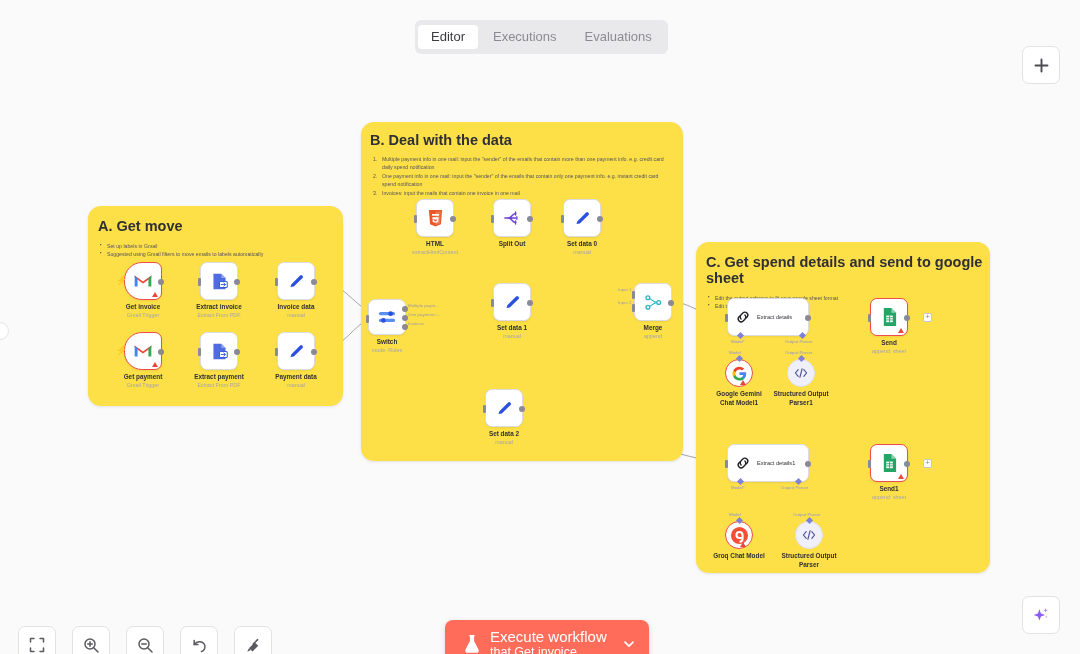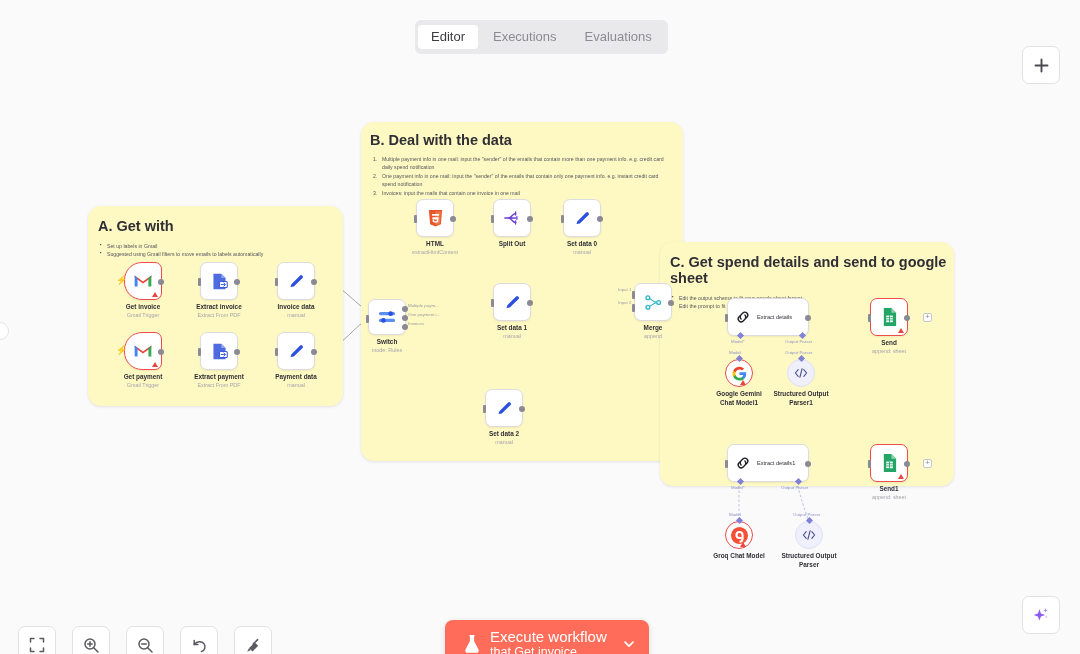--- a/index.html
+++ b/index.html
@@ -52,26 +52,26 @@
     color: #fff;
   }
   .exec-main { display: flex; align-items: center; gap: 9px; padding: 0 13px 0 18px; }
   .exec-labels { display: flex; flex-direction: column; justify-content: center; line-height: 1.12; }
   .exec-title { font-size: 15px; }
   .exec-sub { font-size: 12.5px; }
   .exec-caret { display: flex; align-items: center; padding: 0 13px 0 2px; }
 
   
   .sticky {
-    position: absolute; background: #fef9c3;
+    position: absolute; background: #fde047;
     border-radius: 13px; box-shadow: 0 1px 3px rgba(0,0,0,.10);
   }
   #sticky-a { left: 88px;  top: 178px; width: 255px; height: 200px; }
   #sticky-b { left: 361px; top: 94px;  width: 322px; height: 339px; }
-  #sticky-c { left: 660px; top: 214px; width: 294px; height: 244px; }
+  #sticky-c { left: 696px; top: 214px; width: 294px; height: 331px; }
   .sticky-title { font-size: 14.5px; font-weight: 700; color: #2f2f35; }
   #sticky-a .sticky-title, #sticky-c .sticky-title { padding: 12px 0 0 10px; }
   #sticky-b .sticky-title { padding: 10px 0 0 9px; }
   .sticky-list { list-style: none; }
   .sticky-list li {
     font-size: 5.2px; color: #55555c; line-height: 1.55;
     position: relative; padding-left: 7px;
   }
   .sticky-list.bullets li::before {
     content: "\25AA"; position: absolute; left: 0; top: -0.5px; font-size: 4.5px;
@@ -209,21 +209,21 @@
 
     <g fill="none" stroke="#b9bbe2" stroke-width="0.9" stroke-dasharray="2.5 2">
       <path d="M739,303 V333"></path>
       <path d="M801,303 C801,318 800,325 801,331"></path>
       <path d="M739,449 V493"></path>
       <path d="M796,449 C800,470 806,484 808,492"></path>
     </g>
   </svg>
 
   <div class="sticky" id="sticky-a">
-    <div class="sticky-title">A. Get with</div>
+    <div class="sticky-title">A. Get move</div>
     <ul class="sticky-list bullets">
       <li>Set up labels in Gmail</li>
       <li>Suggested using Gmail filters to move emails to labels automatically</li>
     </ul>
   </div>
 
   <div class="sticky" id="sticky-b">
     <div class="sticky-title">B. Deal with the data</div>
     <ol class="sticky-list">
       <li>Multiple payment info in one mail: input the "sender" of the emails that contain more than one payment info. e.g. credit card daily spend notification</li>

